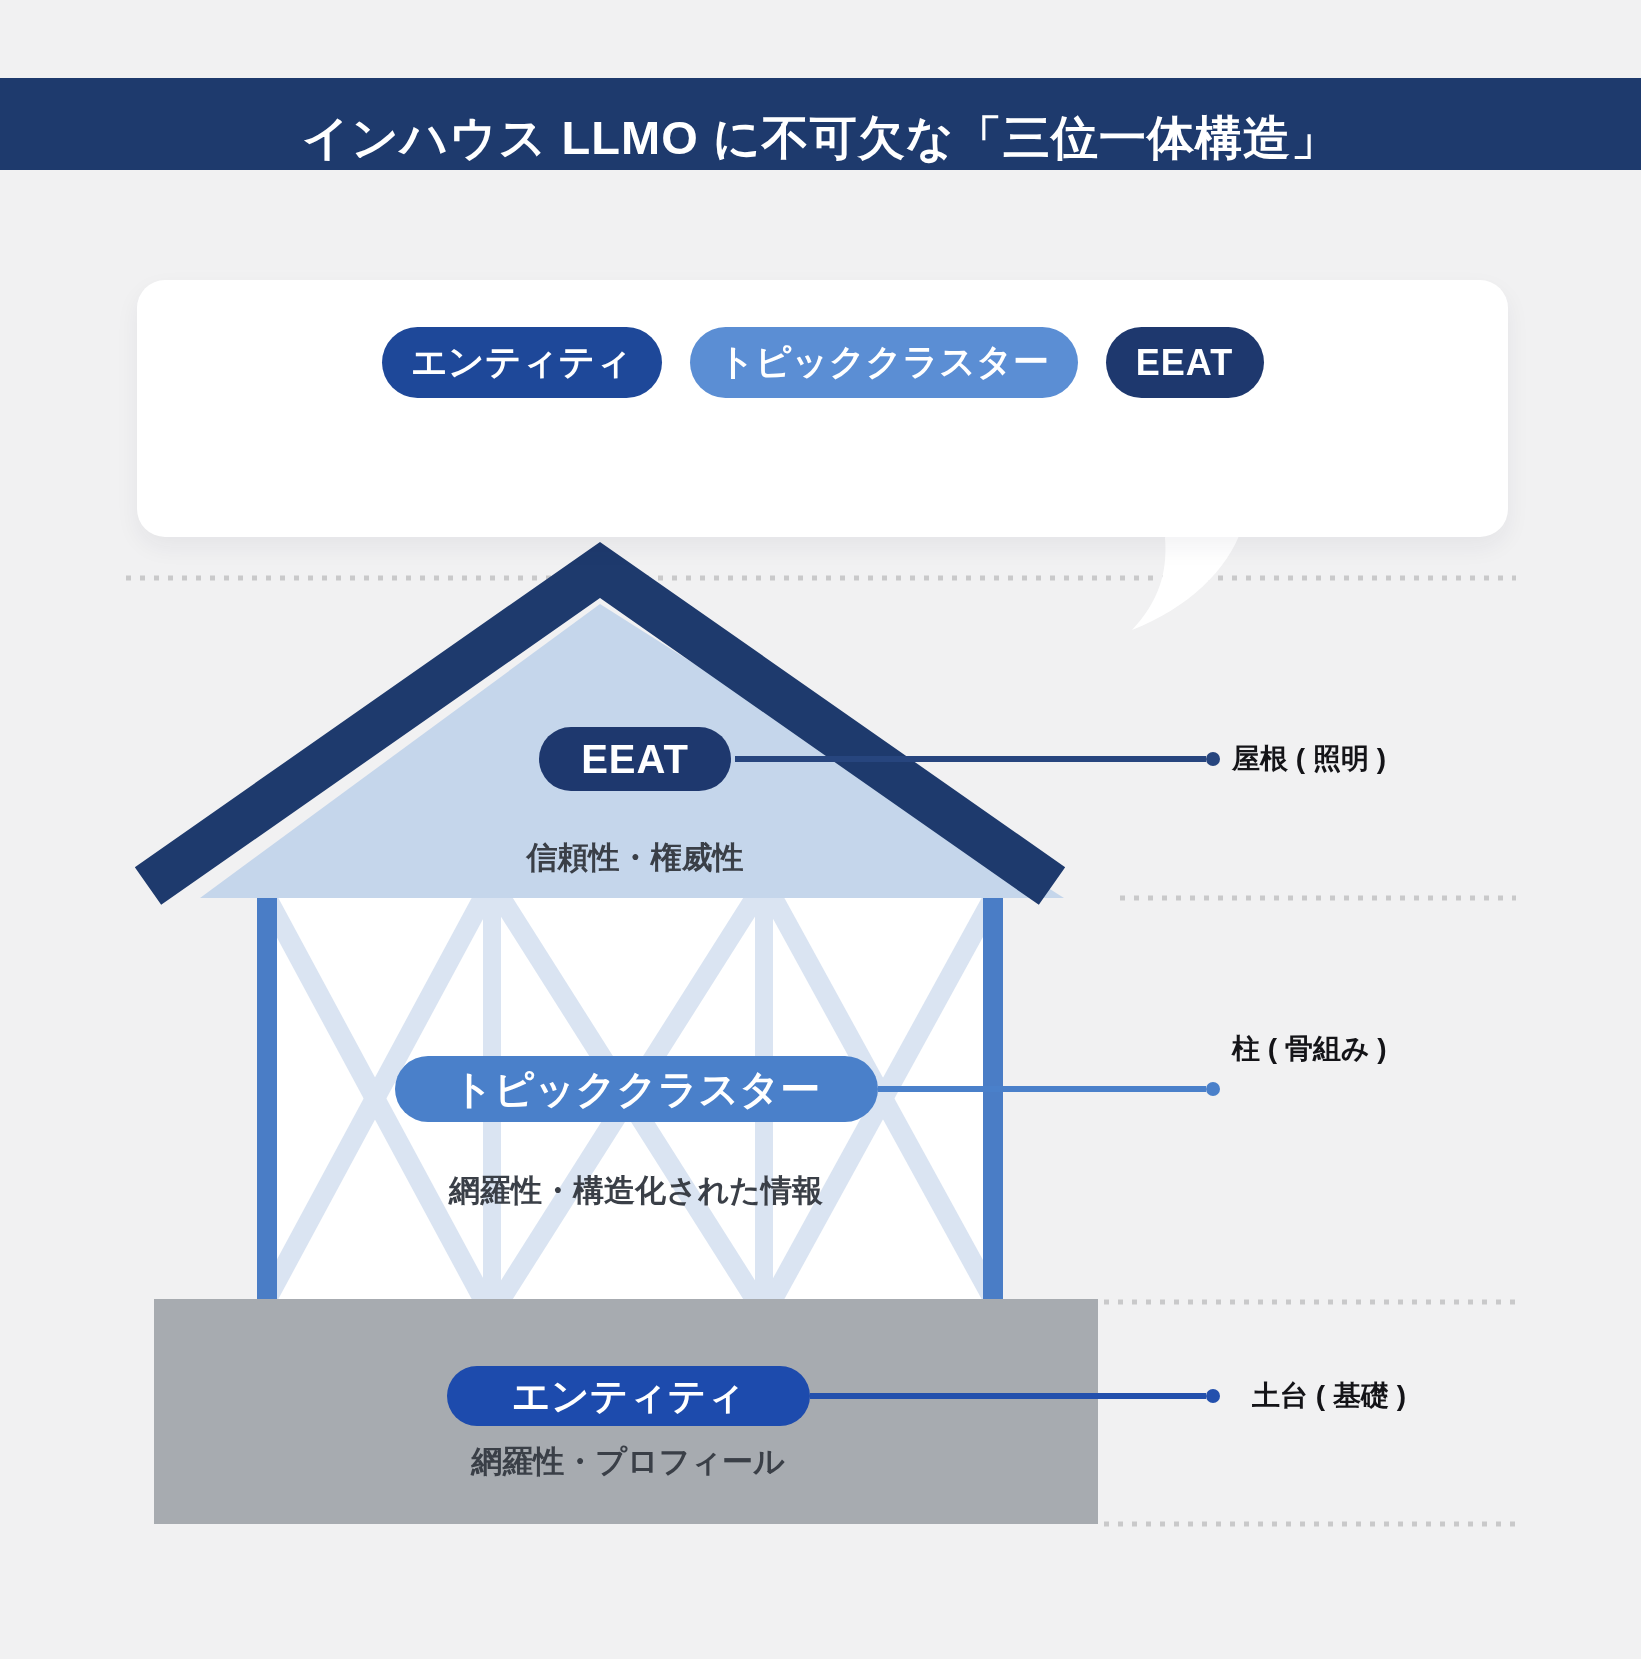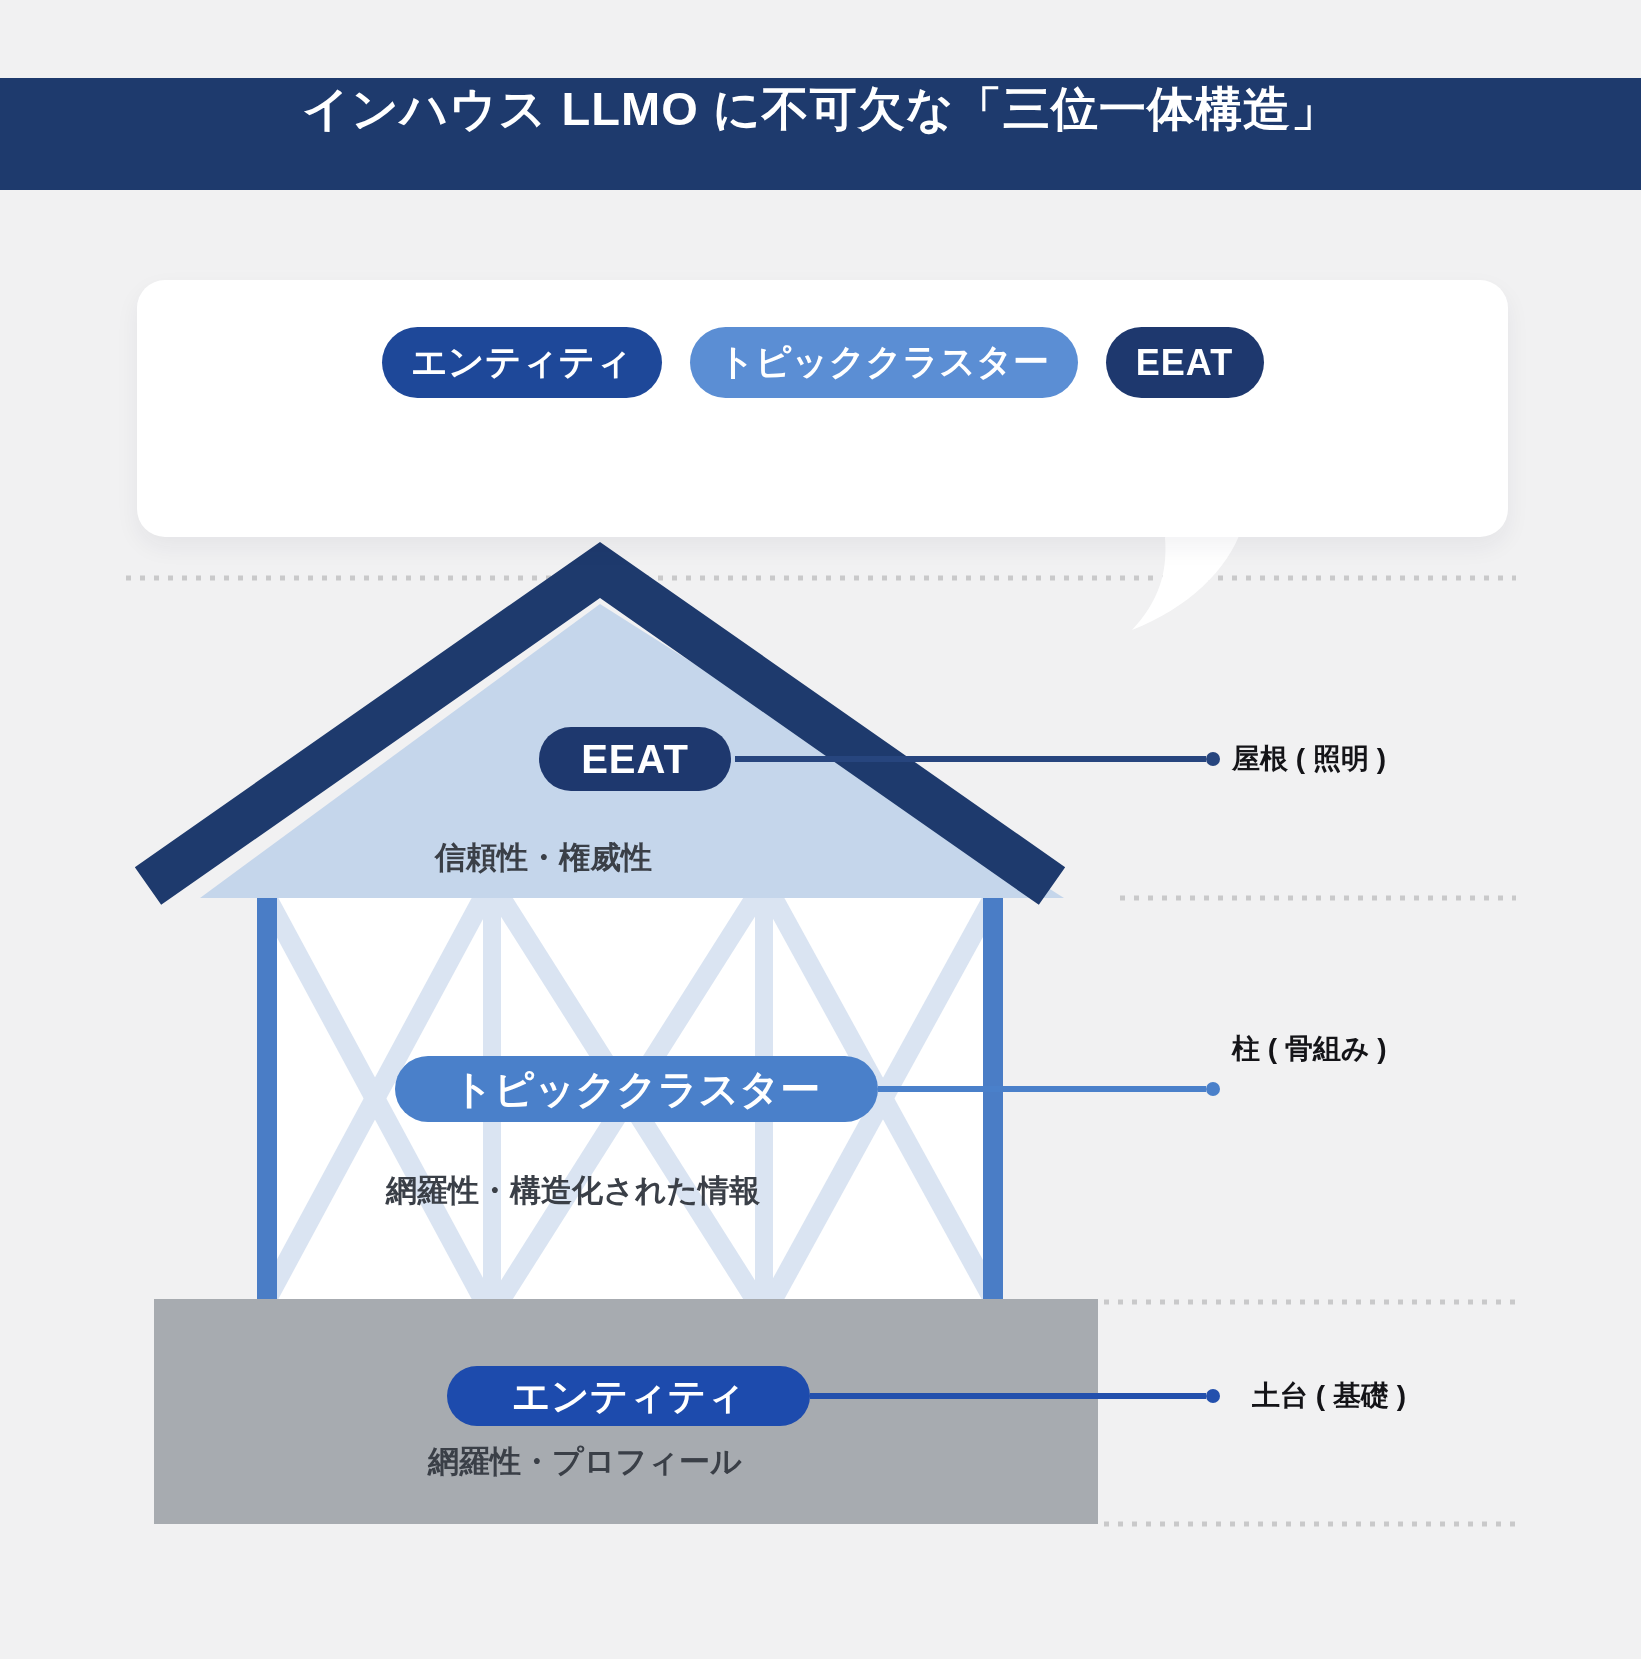--- a/index.html
+++ b/index.html
@@ -1,21 +1,21 @@
 <!DOCTYPE html>
 <html><head>
 <meta charset="utf-8">
 <style>
   html,body{margin:0;padding:0;}
   body{font-family:"Liberation Sans","DejaVu Sans",sans-serif;}
   .canvas{position:relative;width:1641px;height:1659px;background:#f1f1f2;overflow:hidden;}
 
   
-  .topbar{position:absolute;left:0;top:78px;width:1641px;height:112px;background:#1e3a6d;
-          display:flex;align-items:flex-start;justify-content:center;}
+  .topbar{position:absolute;left:0;top:78px;width:1641px;height:92px;background:#1e3a6d;
+          display:flex;align-items:flex-end;justify-content:center;}
   .topbar h1{margin:0;color:#ffffff;font-size:47px;font-weight:800;letter-spacing:1px;}
 
   
   .bubble{position:absolute;left:137px;top:280px;width:1371px;height:257px;background:#ffffff;
           border-radius:28px;box-shadow:0 10px 24px rgba(30,40,70,.06);
           display:flex;flex-direction:column;align-items:center;}
   .pill-row{display:flex;align-items:center;gap:28px;margin-top:47px;}
   .pill{height:71px;border-radius:999px;color:#ffffff;font-weight:800;
         display:flex;align-items:center;justify-content:center;}
   .pill.p-entity{width:280px;font-size:36px;}
@@ -27,21 +27,21 @@
   .sentence .hl{background:linear-gradient(to bottom,transparent 60%,#f6ee51 60%);padding-bottom:8px;}
 
   
   svg.scene{position:absolute;left:0;top:0;}
 
   
   .hpill{position:absolute;border-radius:999px;color:#ffffff;font-weight:800;text-align:center;}
   .hpill.eeat{left:539px;top:727px;width:192px;height:64px;line-height:64px;font-size:40px;letter-spacing:1px;}
   .hpill.topic{left:395px;top:1056px;width:483px;height:66px;line-height:66px;font-size:40px;}
   .hpill.entity{left:447px;top:1366px;width:363px;height:60px;line-height:60px;font-size:38px;}
-  .sub{position:absolute;height:40px;line-height:40px;text-align:left;
+  .sub{position:absolute;height:40px;line-height:40px;text-align:center;
        color:#3a3f47;font-size:31px;font-weight:700;}
   .sub.roof{left:435px;top:838px;width:400px;}
   .sub.frame{left:386px;top:1143px;width:500px;margin-top:28px;}
   .sub.foundation{left:428px;top:1442px;width:400px;}
   .callout{position:absolute;left:1232px;height:50px;line-height:50px;
            color:#141418;font-size:28px;font-weight:800;white-space:nowrap;}
   .callout.roof{top:734px;}
   .callout.frame{top:1024px;}
   .callout.foundation{top:1371px;margin-left:20px;}
 </style>

